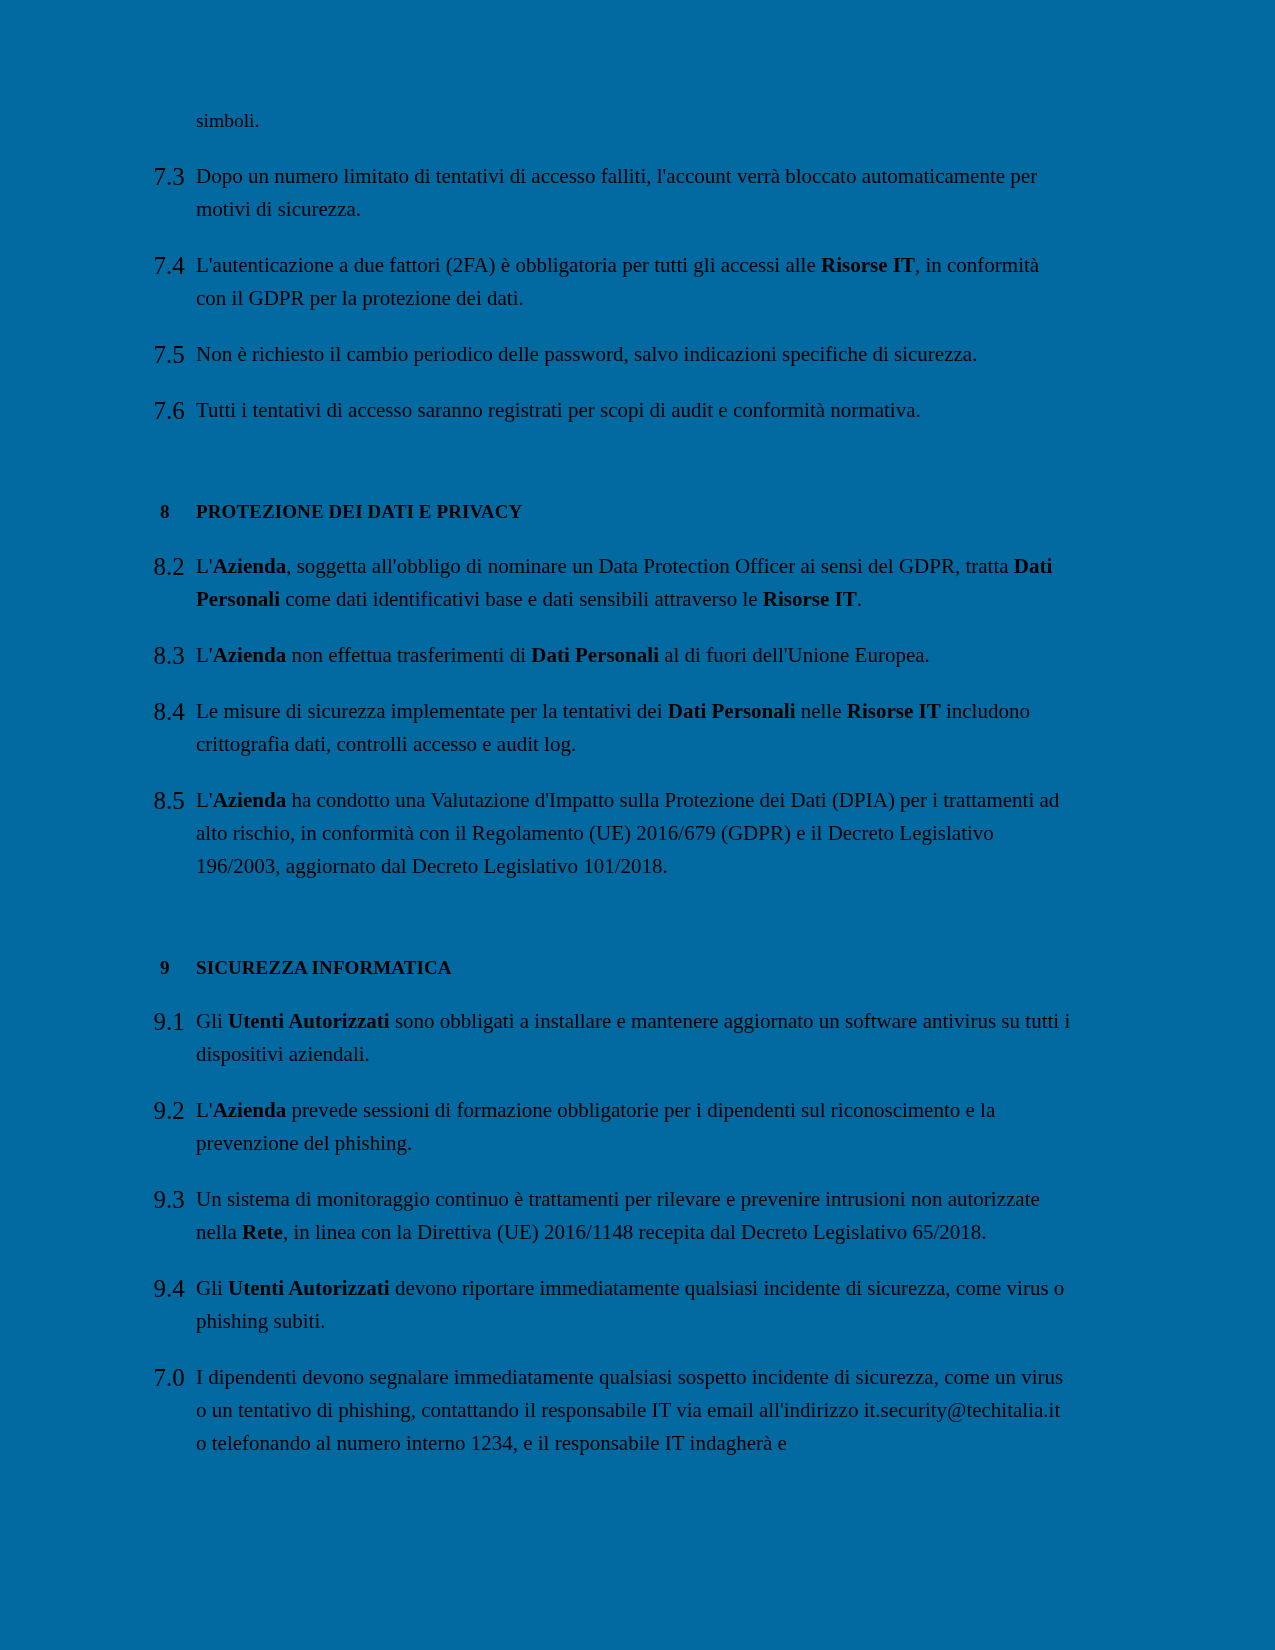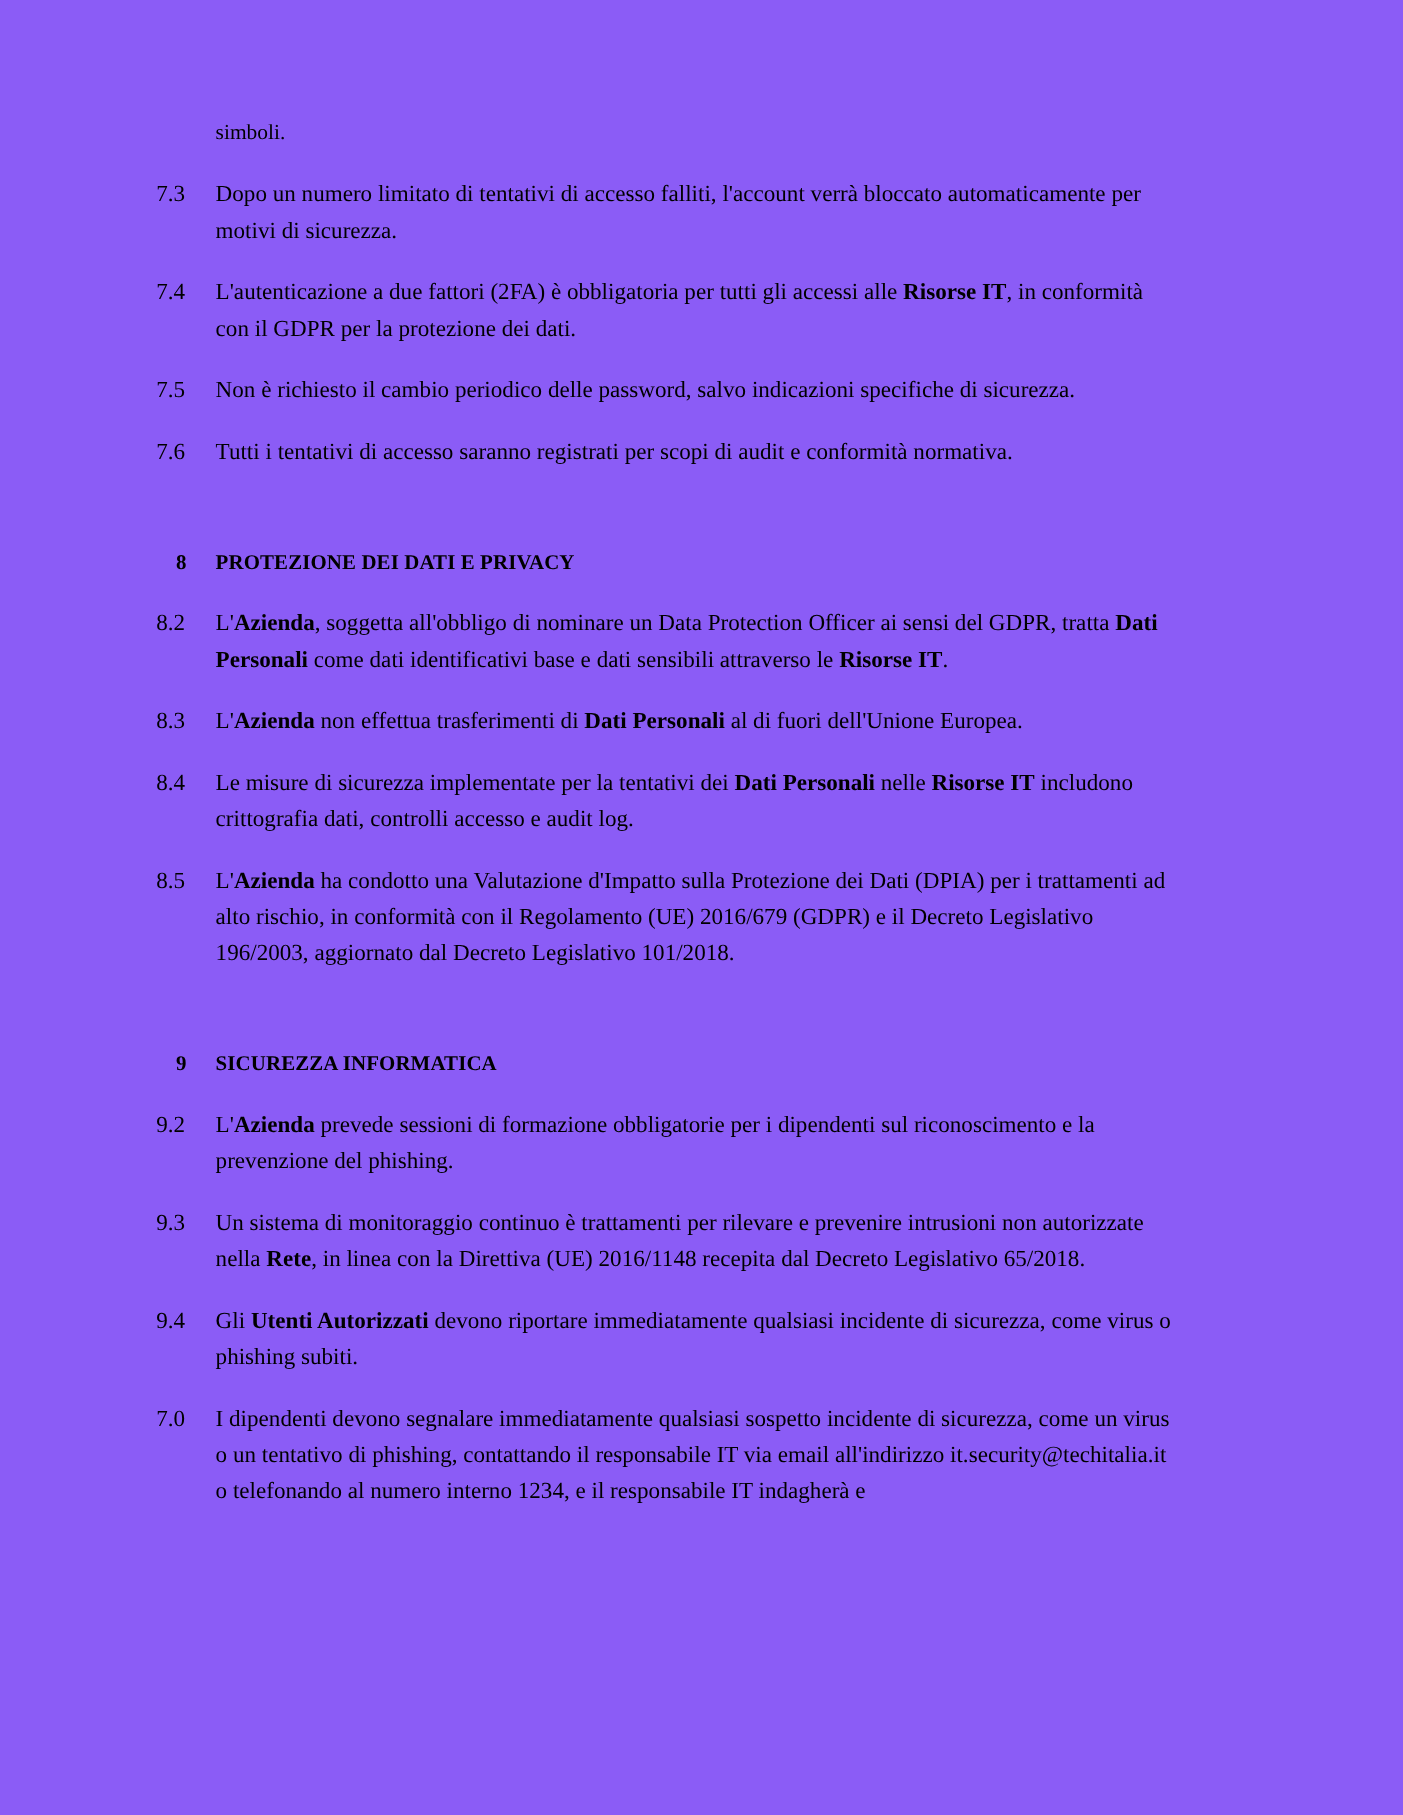--- a/index.html
+++ b/index.html
@@ -11,21 +11,21 @@
   body {
     font-family: "Liberation Serif", "DejaVu Serif", serif;
     color: #000000;
     -webkit-font-smoothing: antialiased;
   }
   .page {
     position: relative;
     width: 1275px;
     height: 1650px;
     margin: 0 auto;
-    background: #8b5cf6;
+    background: #0369a1;
     box-sizing: border-box;
     overflow: hidden;
   }
   .content {
     position: absolute;
     left: 142px;
     top: 104px;
     width: 930px;
   }
 
@@ -38,23 +38,23 @@
   }
 
   
   .clause {
     display: flex;
     align-items: flex-start;
     margin-top: 23px;
   }
   .clause-num {
     flex: 0 0 54px;
-    font-size: 21px;
+    font-size: 25px;
     line-height: 33px;
-    text-align: left;
+    text-align: center;
     white-space: nowrap;
   }
   .clause-text {
     flex: 1 1 auto;
     font-size: 21px;
     line-height: 33px;
     text-align: left;
   }
 
   
@@ -123,20 +123,24 @@
         <div class="clause-text"><span>Le misure di sicurezza implementate per la tentativi dei </span><b>Dati Personali</b><span> nelle </span><b>Risorse IT</b><span> includono crittografia dati, controlli accesso e audit log.</span></div>
       </div>
       <div class="clause">
         <div class="clause-num">8.5</div>
         <div class="clause-text"><span>L'</span><b>Azienda</b><span> ha condotto una Valutazione d'Impatto sulla Protezione dei Dati (DPIA) per i trattamenti ad alto rischio, in conformità con il Regolamento (UE) 2016/679 (GDPR) e il Decreto Legislativo 196/2003, aggiornato dal Decreto Legislativo 101/2018.</span></div>
       </div>
       <div class="heading">
         <div class="heading-num">9</div>
         <div class="heading-text">SICUREZZA INFORMATICA</div>
       </div>
+      <div class="clause after-heading">
+        <div class="clause-num">9.1</div>
+        <div class="clause-text"><span>Gli </span><b>Utenti Autorizzati</b><span> sono obbligati a installare e mantenere aggiornato un software antivirus su tutti i dispositivi aziendali.</span></div>
+      </div>
       <div class="clause">
         <div class="clause-num">9.2</div>
         <div class="clause-text"><span>L'</span><b>Azienda</b><span> prevede sessioni di formazione obbligatorie per i dipendenti sul riconoscimento e la prevenzione del phishing.</span></div>
       </div>
       <div class="clause">
         <div class="clause-num">9.3</div>
         <div class="clause-text"><span>Un sistema di monitoraggio continuo è trattamenti per rilevare e prevenire intrusioni non autorizzate nella </span><b>Rete</b><span>, in linea con la Direttiva (UE) 2016/1148 recepita dal Decreto Legislativo 65/2018.</span></div>
       </div>
       <div class="clause">
         <div class="clause-num">9.4</div>

